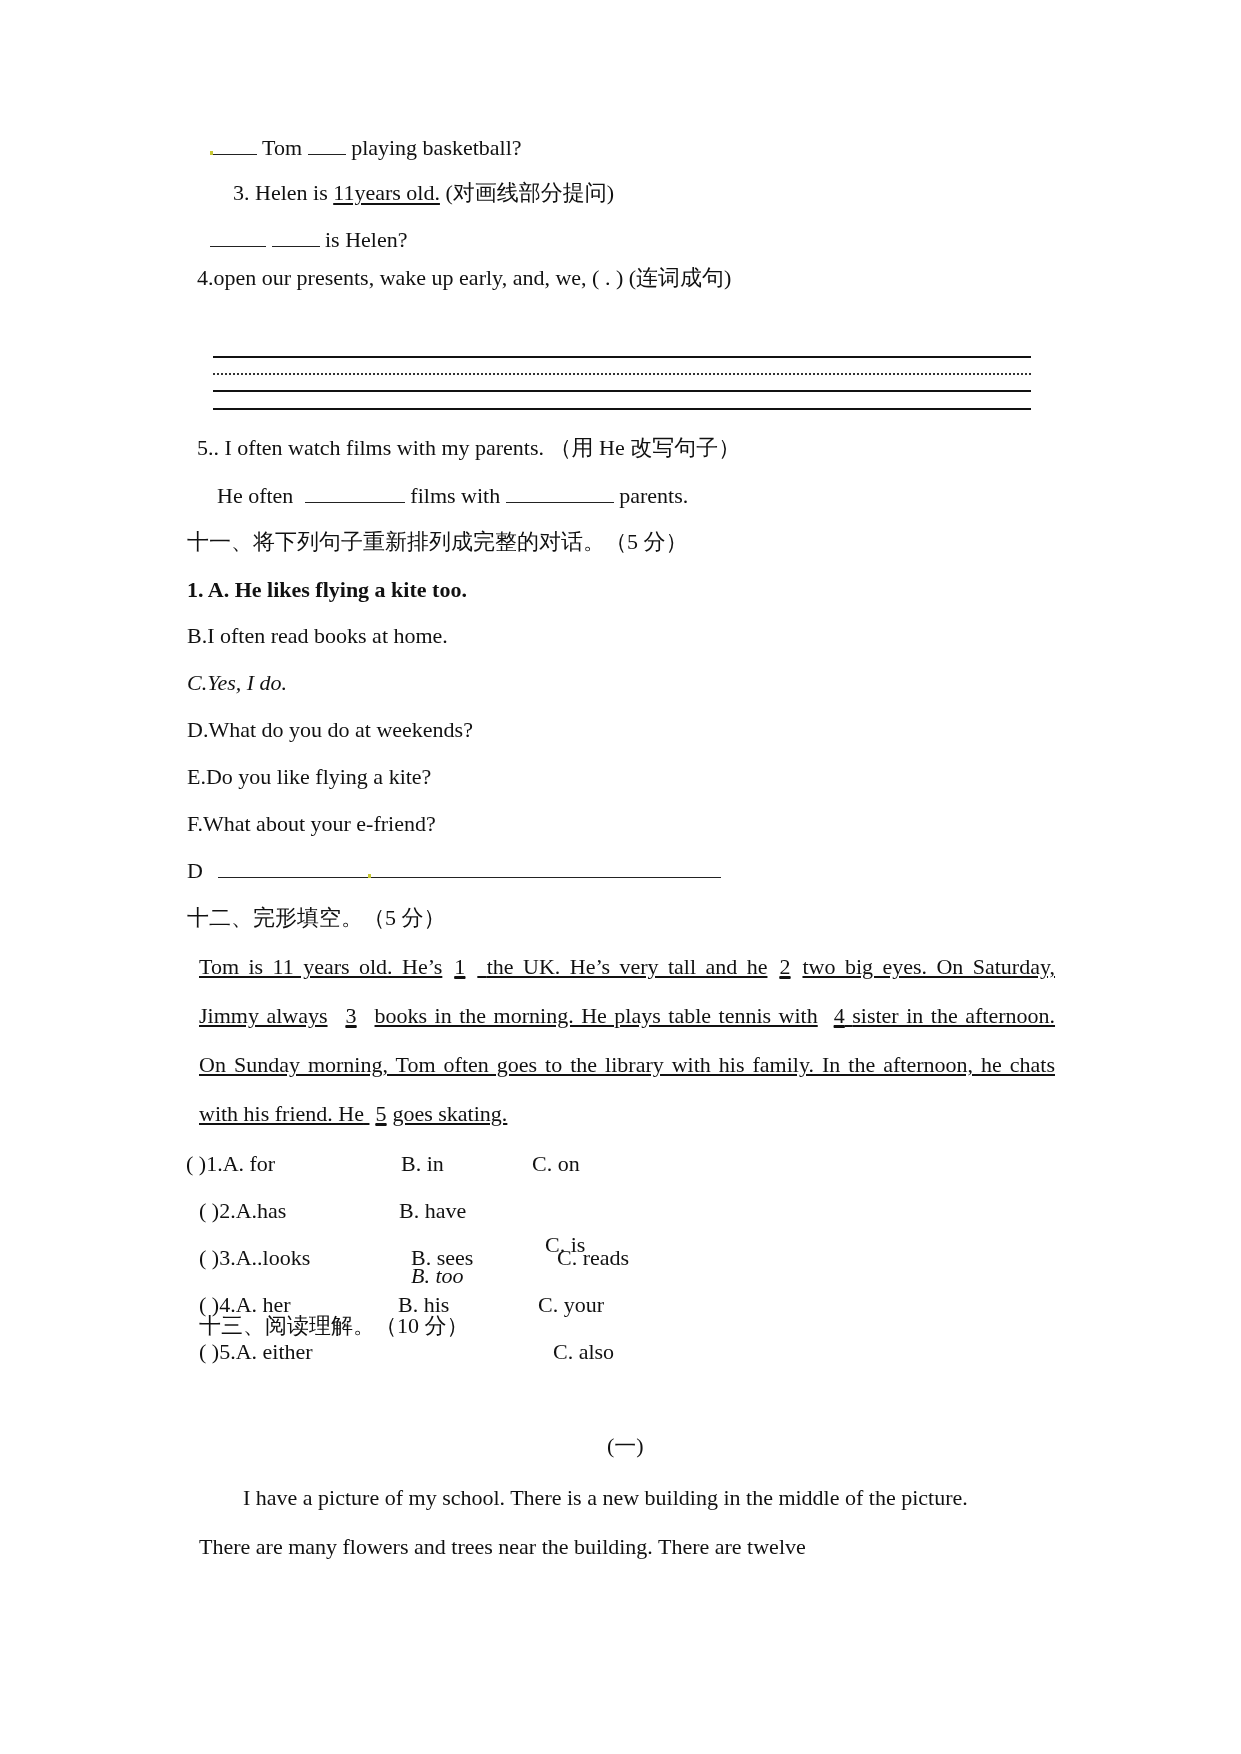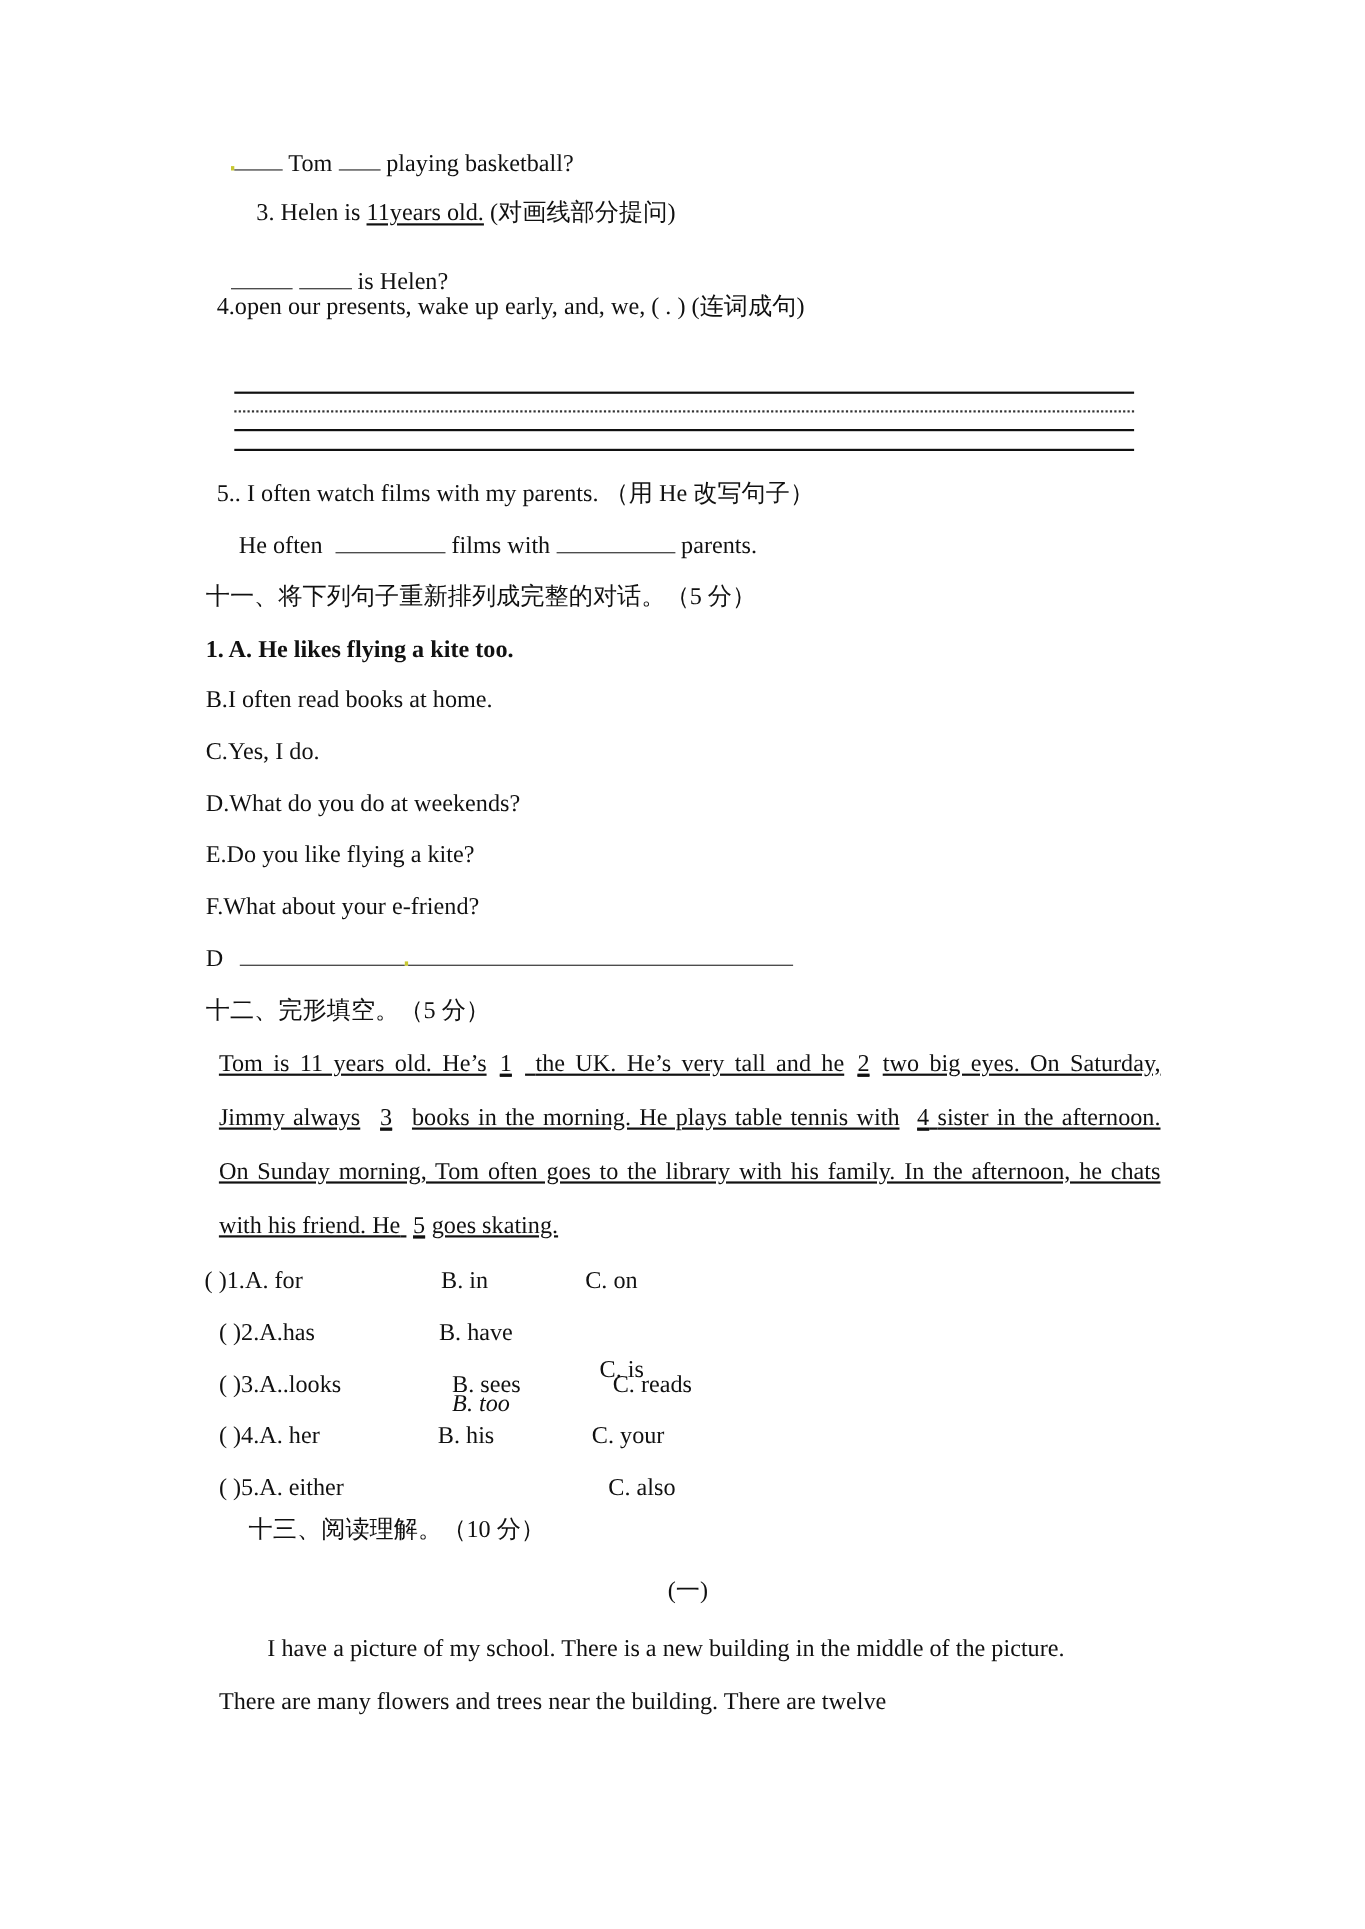--- a/index.html
+++ b/index.html
@@ -26,21 +26,21 @@
   <span class="blank" style="width:38px;"></span>
   <span>playing basketball?</span>
 </div>
 
 <div class="line" style="left:197px; top:179px;margin-left:36px;">
   <span>3.</span>
   <span>Helen is</span>
   <span class="u">11years old.</span>
   <span>(对画线部分提问)</span>
 </div>
-<div class="line" style="left:210px; top:242px;">
+<div class="line" style="left:210px; top:226px;">
   <span class="blank" style="width:56px;"></span>
   <span class="blank" style="width:48px;"></span>
   <span>is Helen?</span>
 </div>
 
 <div class="line" style="left:197px; top:264px;">4.open our presents, wake up early, and, we,  ( . ) (连词成句)</div>
 <div class="rule" style="top:356px;"></div>
 <div class="rule dotted" style="top:373px;"></div>
 <div class="rule" style="top:390px;"></div>
 <div class="rule" style="top:408px;"></div>
@@ -50,21 +50,21 @@
   <span>He often</span>
   <span class="blank" style="width:100px; margin-left:6px;"></span>
   <span>films with</span>
   <span class="blank" style="width:108px;"></span>
   <span>parents.</span>
 </div>
 
 <div class="line" style="left:187px; top:528px;">十一、将下列句子重新排列成完整的对话。（5 分）</div>
 <div class="line" style="left:187px; top:576px;font-weight:bold;">1. A. He likes flying a kite too.</div>
 <div class="line" style="left:187px; top:622px;">B.I often read books at home.</div>
-<div class="line" style="left:187px; top:669px;">C.Yes, I do.</div>
+<div class="line" style="left:187px; top:669px;font-style:italic;">C.Yes, I do.</div>
 <div class="line" style="left:187px; top:716px;">D.What do you do at weekends?</div>
 <div class="line" style="left:187px; top:763px;">E.Do you like flying a kite?</div>
 <div class="line" style="left:187px; top:810px;">F.What about your e-friend?</div>
 <div class="line" style="left:187px; top:857px;">
   <span>D</span>
   <span class="blank" style="width:150px; margin-left:10px;"></span><span class="mark"></span><span class="blank" style="width:350px;"></span>
 </div>
 
 <div class="line" style="left:187px; top:904px;">十二、完形填空。（5 分）</div>
 <div class="para" style="top:942px;text-decoration:underline;">
@@ -96,15 +96,15 @@
   <div class="opt" style="left:398px; top:1291px;">B. his</div>
   <div class="opt" style="left:538px; top:1291px;">C. your</div>
 
   <div class="opt" style="left:199px; top:1338px;">
     <span>(   )5.A. either</span>
   </div>
   <div class="opt" style="left:411px; top:1262px;font-style:italic;">B. too</div>
   <div class="opt" style="left:553px; top:1338px;">C. also</div>
 </div>
 
-<div class="line" style="left:199px; top:1376px;margin-left:27px;">十三、阅读理解。（10 分）</div>
+<div class="line" style="left:199px; top:1312px;">十三、阅读理解。（10 分）</div>
 <div class="line" style="left:607px; top:1432px;">(一)</div>
 <div class="para" style="top:1473px; width:800px; text-indent:44px; text-align:left;">I have a picture of my school. There is a new building in the middle of the picture. There are many flowers and trees near the building. There are twelve</div>
 
 </body></html>

